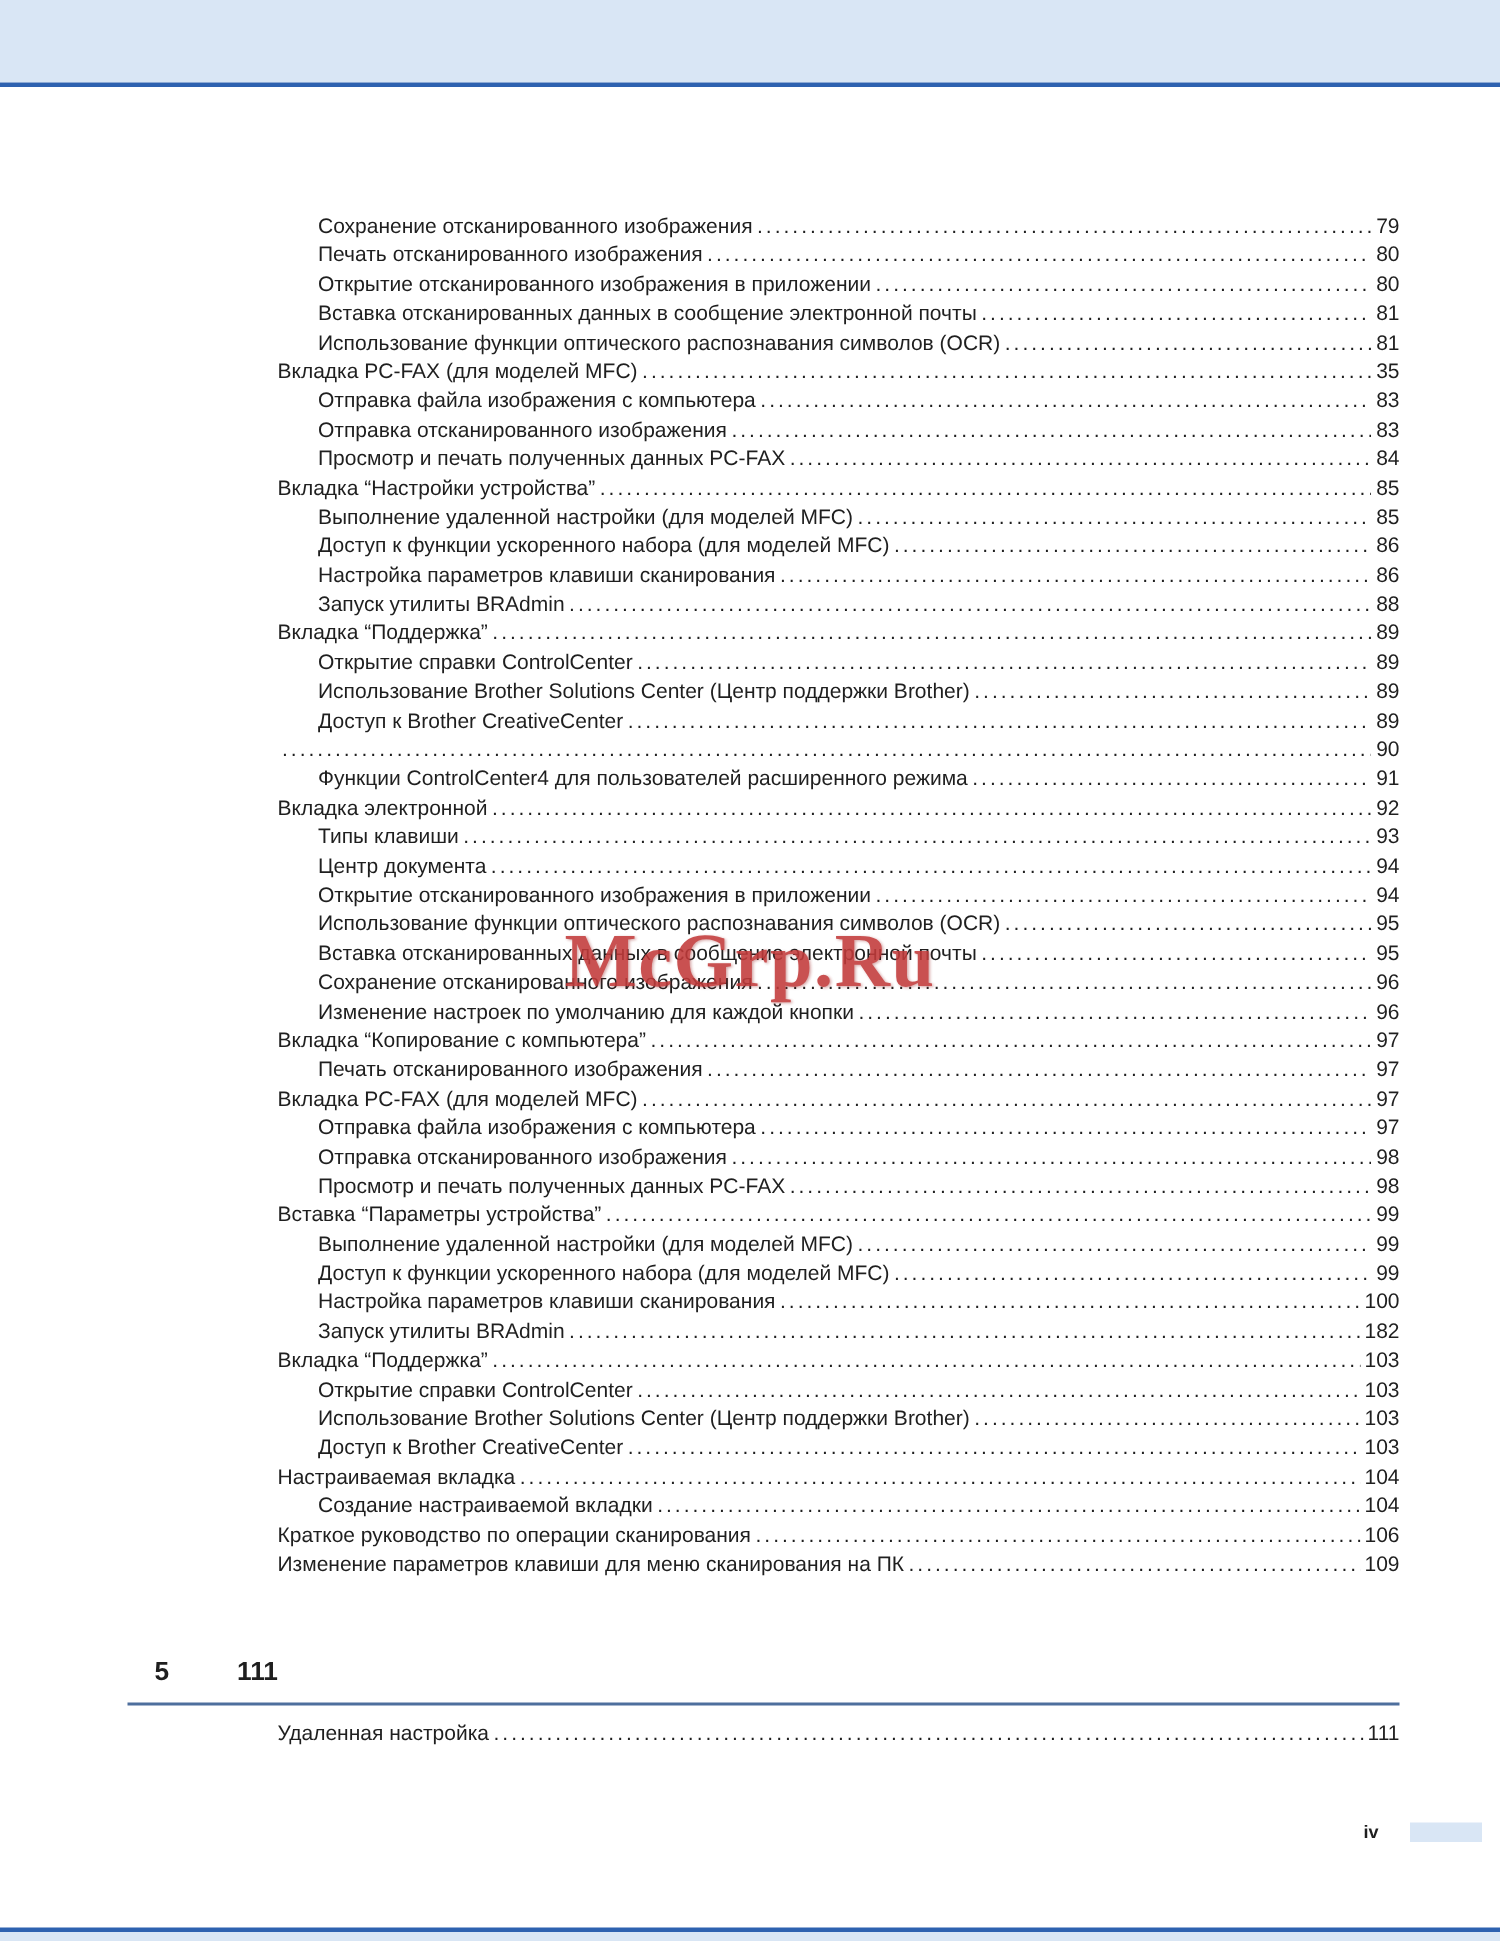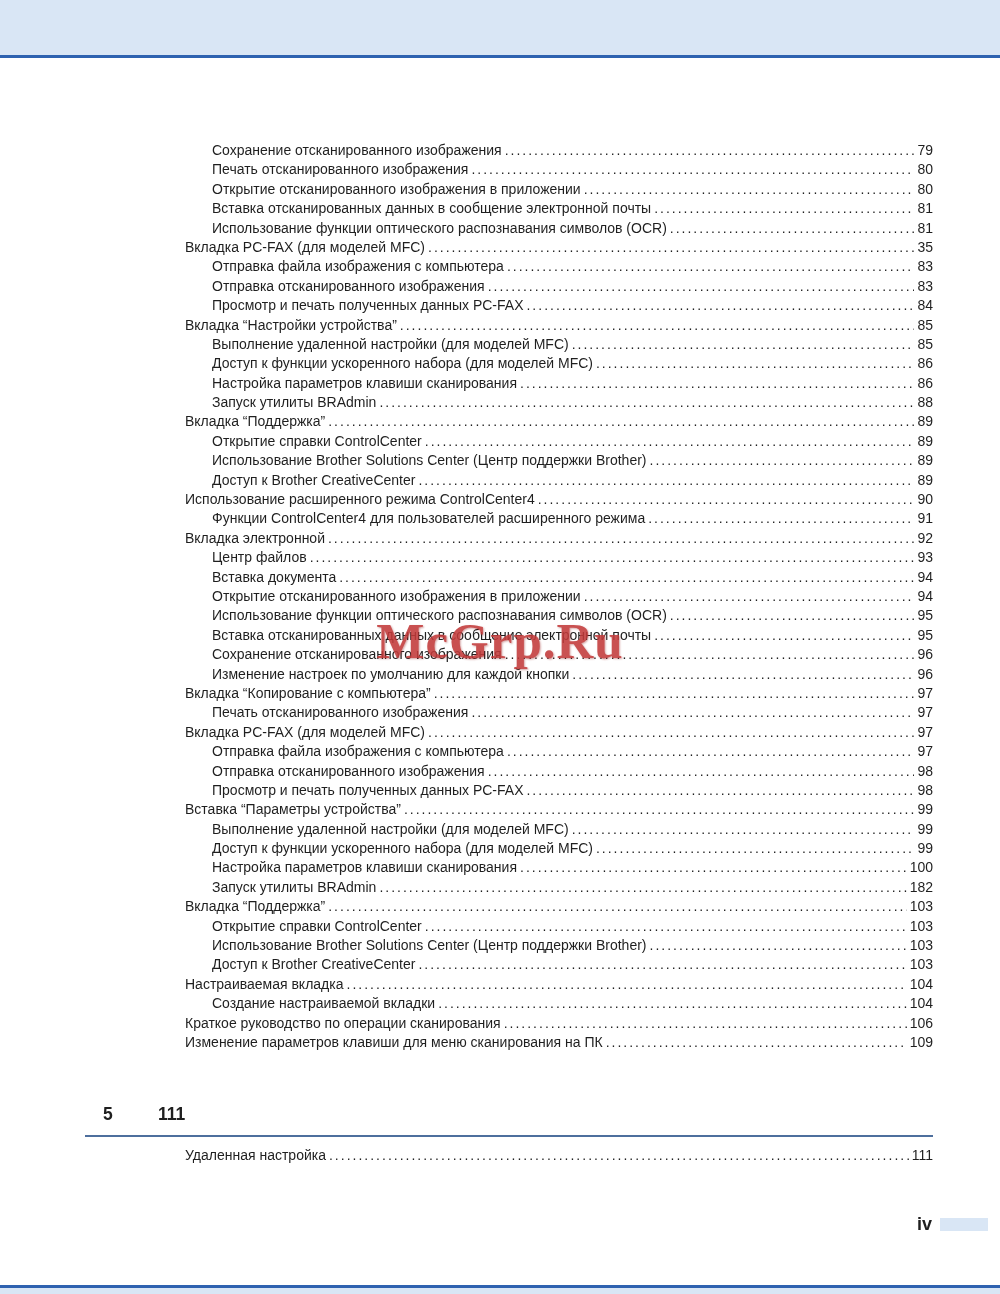--- a/index.html
+++ b/index.html
@@ -28,22 +28,22 @@
     display:flex;align-items:baseline;font-size:17.5px;font-weight:bold;
     border-bottom:2px solid #4e6f9d;padding-bottom:10px;
   }
   .chapter-num{width:73px;padding-left:18px;box-sizing:border-box;}
   .chapter-title{flex:1 1 auto;}
   .chapter-page{flex:0 0 auto;}
 
   .chapter-entries{position:absolute;left:185px;right:67px;top:1147px;font-size:14px;}
 
   .footer{
-    position:absolute;top:1214px;right:12px;display:flex;align-items:center;gap:8px;
-    font-weight:bold;font-size:18px;
+    position:absolute;top:1214px;right:12px;display:flex;align-items:center;gap:21px;
+    font-weight:bold;font-size:12px;
   }
   .footer-band{width:48px;height:13px;background:#d9e6f5;}
 
   .watermark{
     position:absolute;top:612px;left:0;width:100%;text-align:center;
     font-family:"Liberation Serif", serif;font-weight:bold;font-size:51px;
     color:#c23a3a;opacity:0.88;letter-spacing:1px;
     text-shadow:1px 1px 2px rgba(150,30,30,0.45);
     pointer-events:none;z-index:5;
   }
@@ -141,41 +141,40 @@
         <span class="toc-title">Использование Brother Solutions Center (Центр поддержки Brother)</span>
         <span class="leader"></span>
         <span class="toc-page">89</span>
       </div>
       <div class="toc-row lvl2">
         <span class="toc-title">Доступ к Brother CreativeCenter</span>
         <span class="leader"></span>
         <span class="toc-page">89</span>
       </div>
       <div class="toc-row">
-        <span class="toc-title">Использование расширенного режима ControlCenter4</span>
         <span class="leader"></span>
         <span class="toc-page">90</span>
       </div>
       <div class="toc-row lvl2">
         <span class="toc-title">Функции ControlCenter4 для пользователей расширенного режима</span>
         <span class="leader"></span>
         <span class="toc-page">91</span>
       </div>
       <div class="toc-row">
         <span class="toc-title">Вкладка электронной</span>
         <span class="leader"></span>
         <span class="toc-page">92</span>
       </div>
       <div class="toc-row lvl2">
-        <span class="toc-title">Центр файлов</span>
+        <span class="toc-title">Типы клавиши</span>
         <span class="leader"></span>
         <span class="toc-page">93</span>
       </div>
       <div class="toc-row lvl2">
-        <span class="toc-title">Вставка документа</span>
+        <span class="toc-title">Центр документа</span>
         <span class="leader"></span>
         <span class="toc-page">94</span>
       </div>
       <div class="toc-row lvl2">
         <span class="toc-title">Открытие отсканированного изображения в приложении</span>
         <span class="leader"></span>
         <span class="toc-page">94</span>
       </div>
       <div class="toc-row lvl2">
         <span class="toc-title">Использование функции оптического распознавания символов (OCR)</span>

